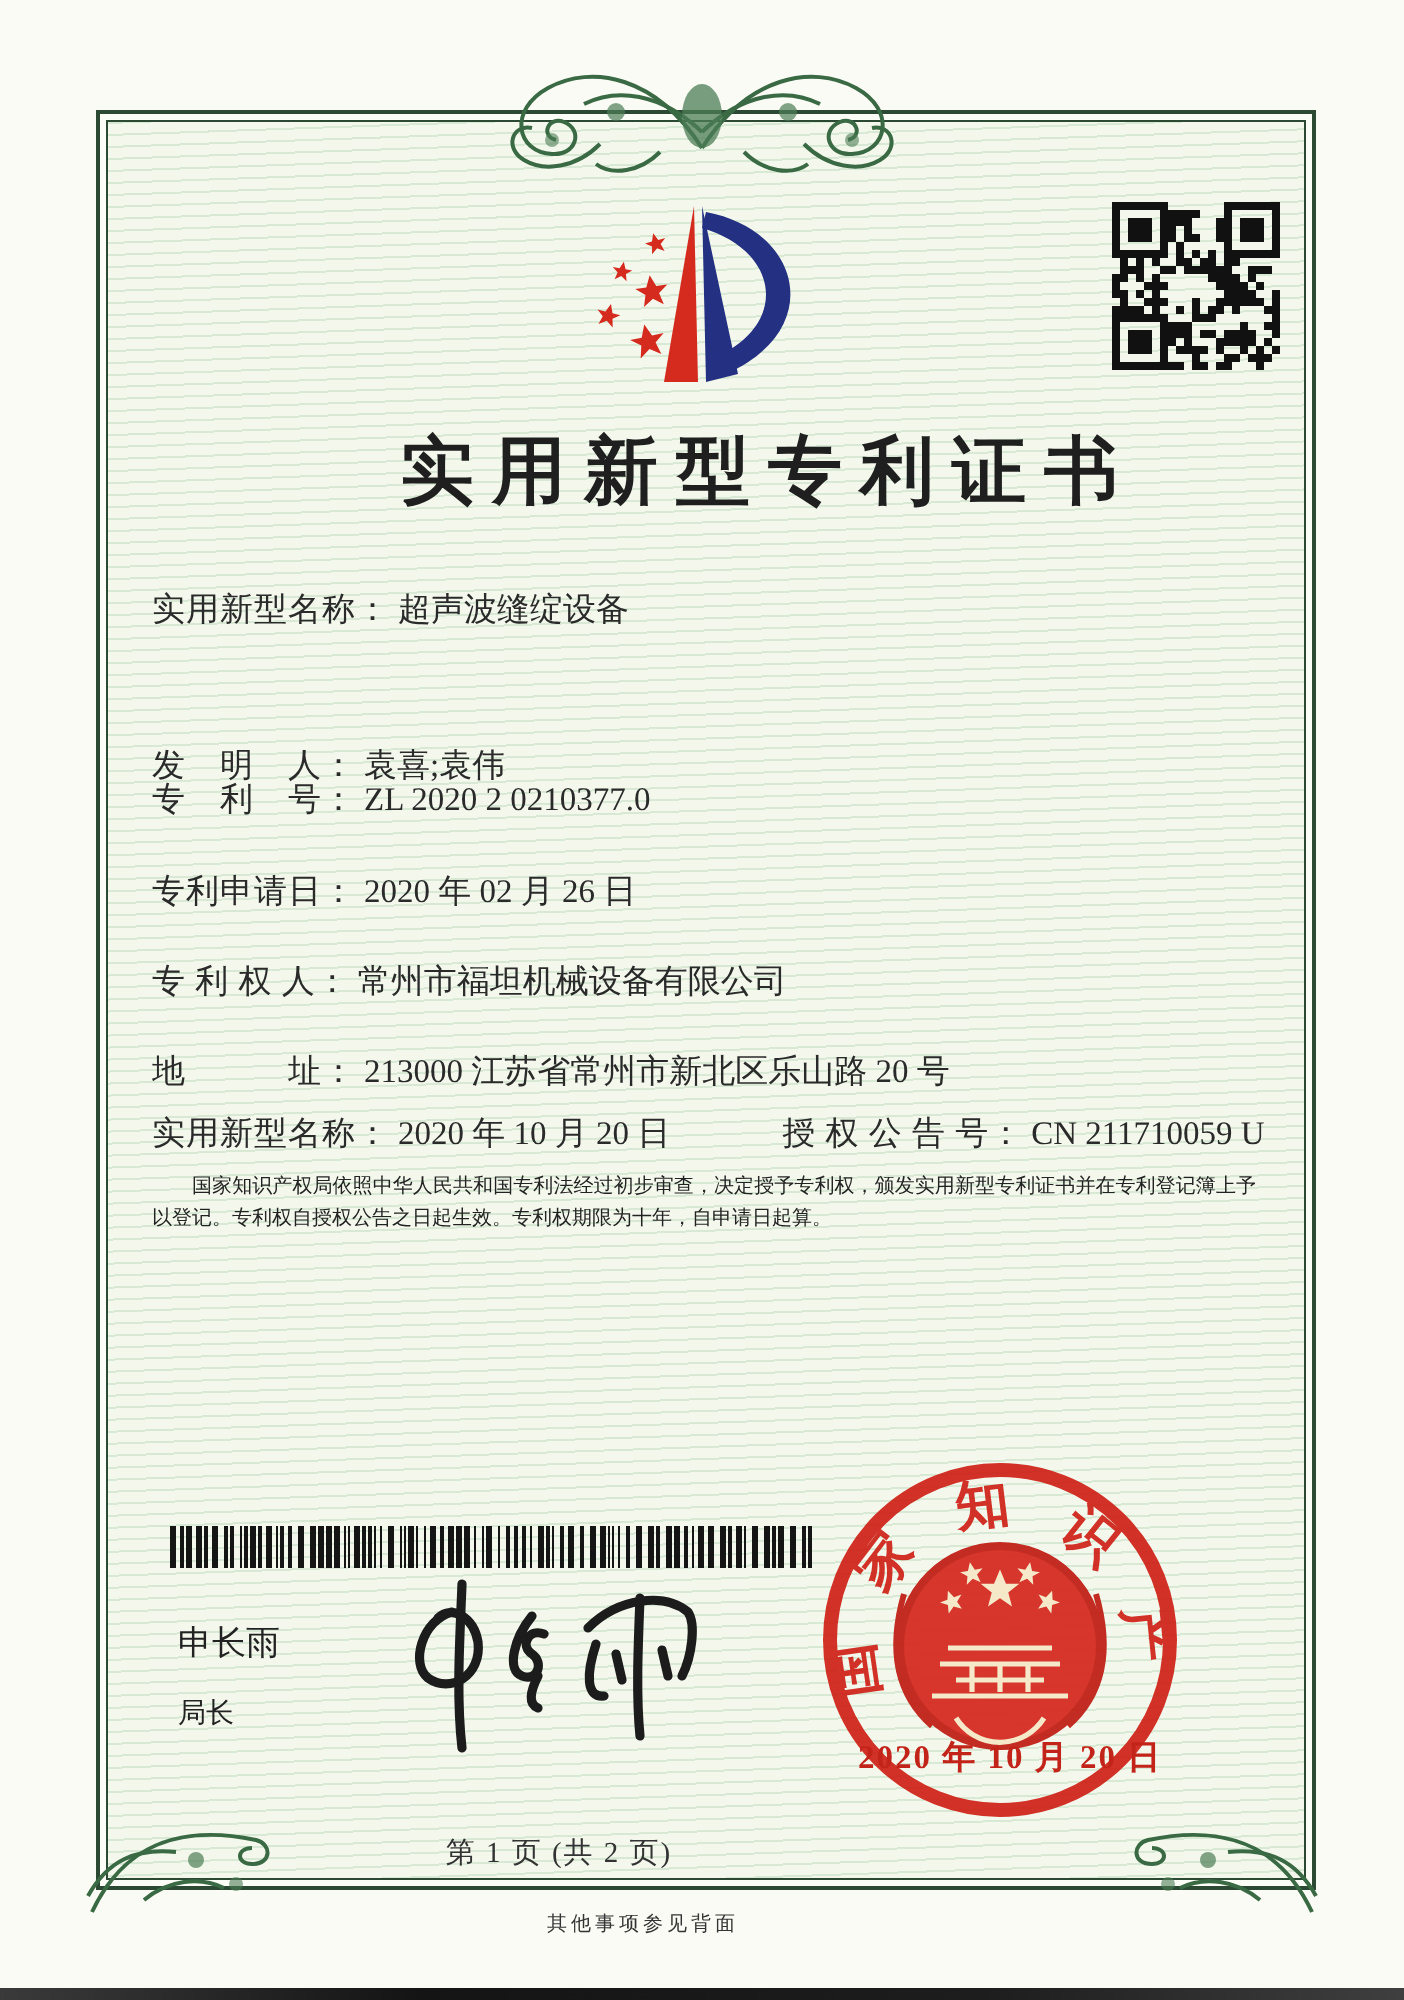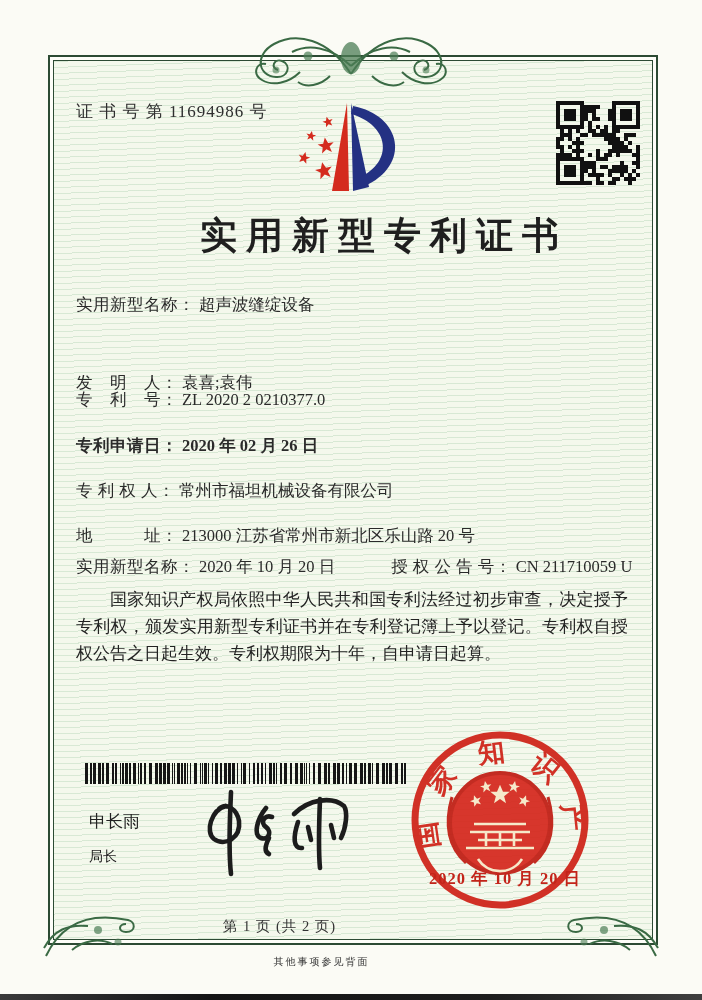--- a/index.html
+++ b/index.html
@@ -30,28 +30,28 @@
   }
   .logo{position:absolute;left:283px;top:90px;width:144px;height:120px;}
   .qr{position:absolute;left:556px;top:101px;width:84px;height:84px;}
   .title{
     position:absolute;left:0;top:211px;width:702px;text-align:center;
     font-size:37px;font-weight:700;letter-spacing:9px;color:#1f1f1f;padding-left:33px;
   }
   .fields{position:absolute;left:76px;top:294px;width:560px;}
   .field-row{position:absolute;left:0;font-size:16.5px;white-space:nowrap;color:#2a2a2a;}
   .row-0{top:0px;}   .row-1{top:50px;margin-top:28px;}  .row-2{top:95px;}
-  .row-3{top:141px;font-weight:bold;} .row-4{top:186px;} .row-5{top:231px;}
+  .row-3{top:141px;} .row-4{top:186px;} .row-5{top:231px;}
   .grant-row{position:absolute;left:76px;top:556px;width:560px;font-size:16.5px;white-space:nowrap;color:#2a2a2a;}
   .grant-row .pair2{margin-left:56px;}
   .label{letter-spacing:.5px;}
   .value{margin-left:4px;}
   .paras{
     position:absolute;left:76px;top:586px;width:552px;
-    font-size:17px;line-height:1.6;text-align:justify;color:#222;
+    font-size:10px;line-height:1.6;text-align:justify;color:#222;
   }
   .paras p{margin:0;text-indent:2em;}
   .barcode{position:absolute;left:85px;top:763px;width:322px;height:21px;}
   .signoff-title{position:absolute;left:89px;top:848px;font-size:14px;color:#222;}
   .signoff-name{position:absolute;left:89px;top:810px;font-size:17px;color:#222;}
   .signature{position:absolute;left:192px;top:786px;width:182px;height:98px;}
   .seal{position:absolute;left:404px;top:727px;width:192px;height:192px;opacity:.93;}
   .seal-date{
     position:absolute;left:420px;top:868px;width:170px;text-align:center;
     font-size:16.5px;color:#c3241a;letter-spacing:1px;font-weight:700;
@@ -110,21 +110,20 @@
   <svg class="ornament-br" viewBox="0 0 112 86">
     <g fill="none" stroke="#3a6a44" stroke-width="2">
       <path d="M18,70 C34,36 62,26 100,34 C108,36 108,46 98,46 C90,46 90,38 98,38"></path>
       <path d="M16,62 C26,44 40,38 60,40"></path>
       <path d="M44,64 C56,54 72,52 84,58"></path>
       <circle cx="70" cy="44" r="4" fill="#4c7d55" stroke="none" opacity=".7"></circle>
       <circle cx="90" cy="56" r="3.5" fill="#4c7d55" stroke="none" opacity=".6"></circle>
     </g>
   </svg>
 
-  <div class="cert-no">证 书 号 第 11694986 号</div>
 
   <svg class="logo" viewBox="0 0 144 118">
     <defs>
       <path id="star" d="M0,-10 L2.94,-3.09 L9.51,-3.09 L4.05,1.18 L5.88,8.09 L0,4 L-5.88,8.09 L-4.05,1.18 L-9.51,-3.09 L-2.94,-3.09 Z"></path>
     </defs>
 
     <polygon points="64,12 49,100 66,100" fill="#d42b1e"></polygon>
 
     <polygon points="68,12 70,100 86,96" fill="#243183"></polygon>
 

